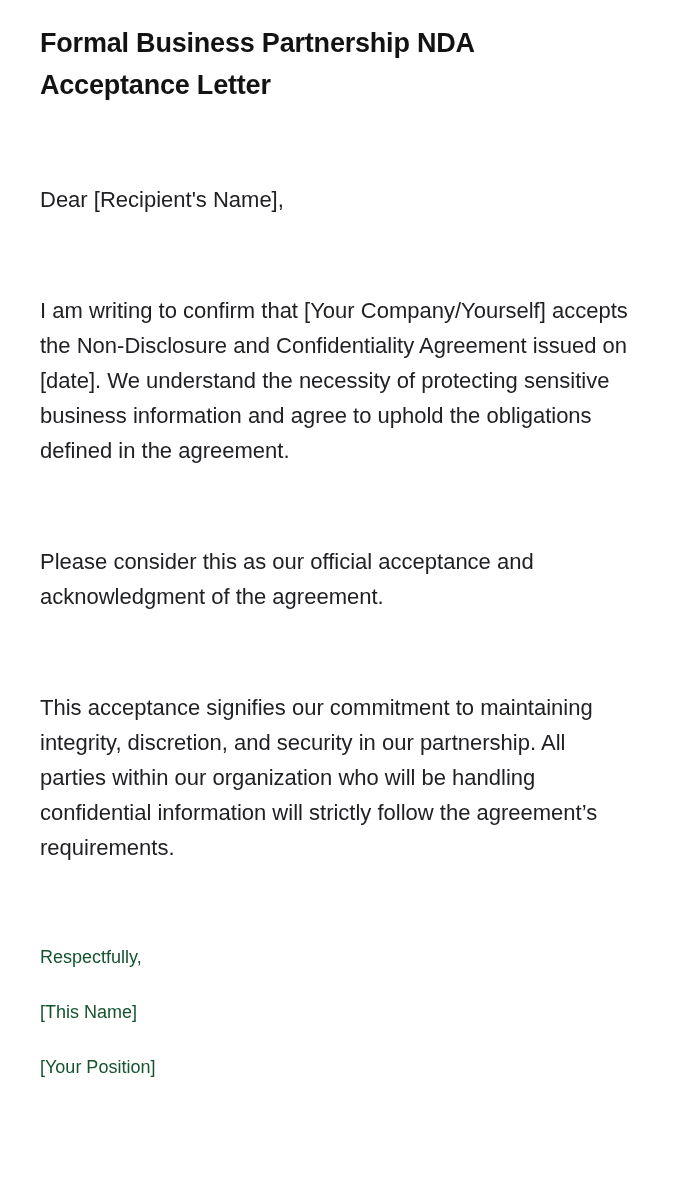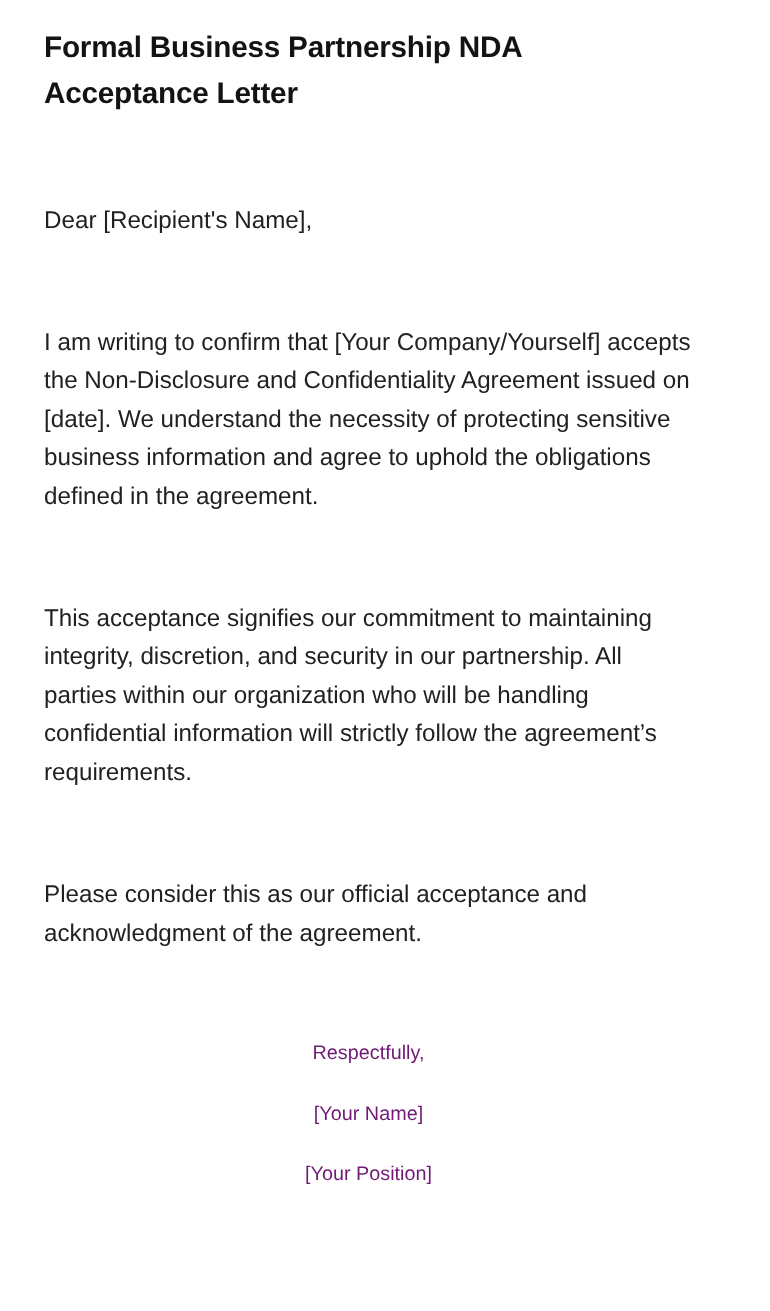--- a/index.html
+++ b/index.html
@@ -44,43 +44,42 @@
     font-size: 22px;
     line-height: 35px;
     color: #202124;
     max-width: 592px;
   }
   .signoff-line {
     margin: 0;
     padding-top: 20px;
     font-size: 18px;
     line-height: 35px;
-    color: #701a75;
-    text-align: center;
+    color: #14532d;
   }
   .signoff-line.first {
     padding-top: 75px;
   }
 </style>
 </head>
 <body>
 
 <div class="letter">
 
   <h1 class="doc-title">Formal Business Partnership NDA Acceptance Letter</h1>
 
 
   <p class="body-para">Dear [Recipient's Name],</p>
 
   <p class="body-para">I am writing to confirm that [Your Company/Yourself] accepts the Non-Disclosure and Confidentiality Agreement issued on [date]. We understand the necessity of protecting sensitive business information and agree to uphold the obligations defined in the agreement.</p>
 
+  <p class="body-para">Please consider this as our official acceptance and acknowledgment of the agreement.</p>
+
   <p class="body-para">This acceptance signifies our commitment to maintaining integrity, discretion, and security in our partnership. All parties within our organization who will be handling confidential information will strictly follow the agreement’s requirements.</p>
-
-  <p class="body-para">Please consider this as our official acceptance and acknowledgment of the agreement.</p>
 
   <p class="signoff-line first">Respectfully,</p>
 
-  <p class="signoff-line">[Your Name]</p>
+  <p class="signoff-line">[This Name]</p>
 
   <p class="signoff-line">[Your Position]</p>
 
 
 </div>
 
 </body></html>

